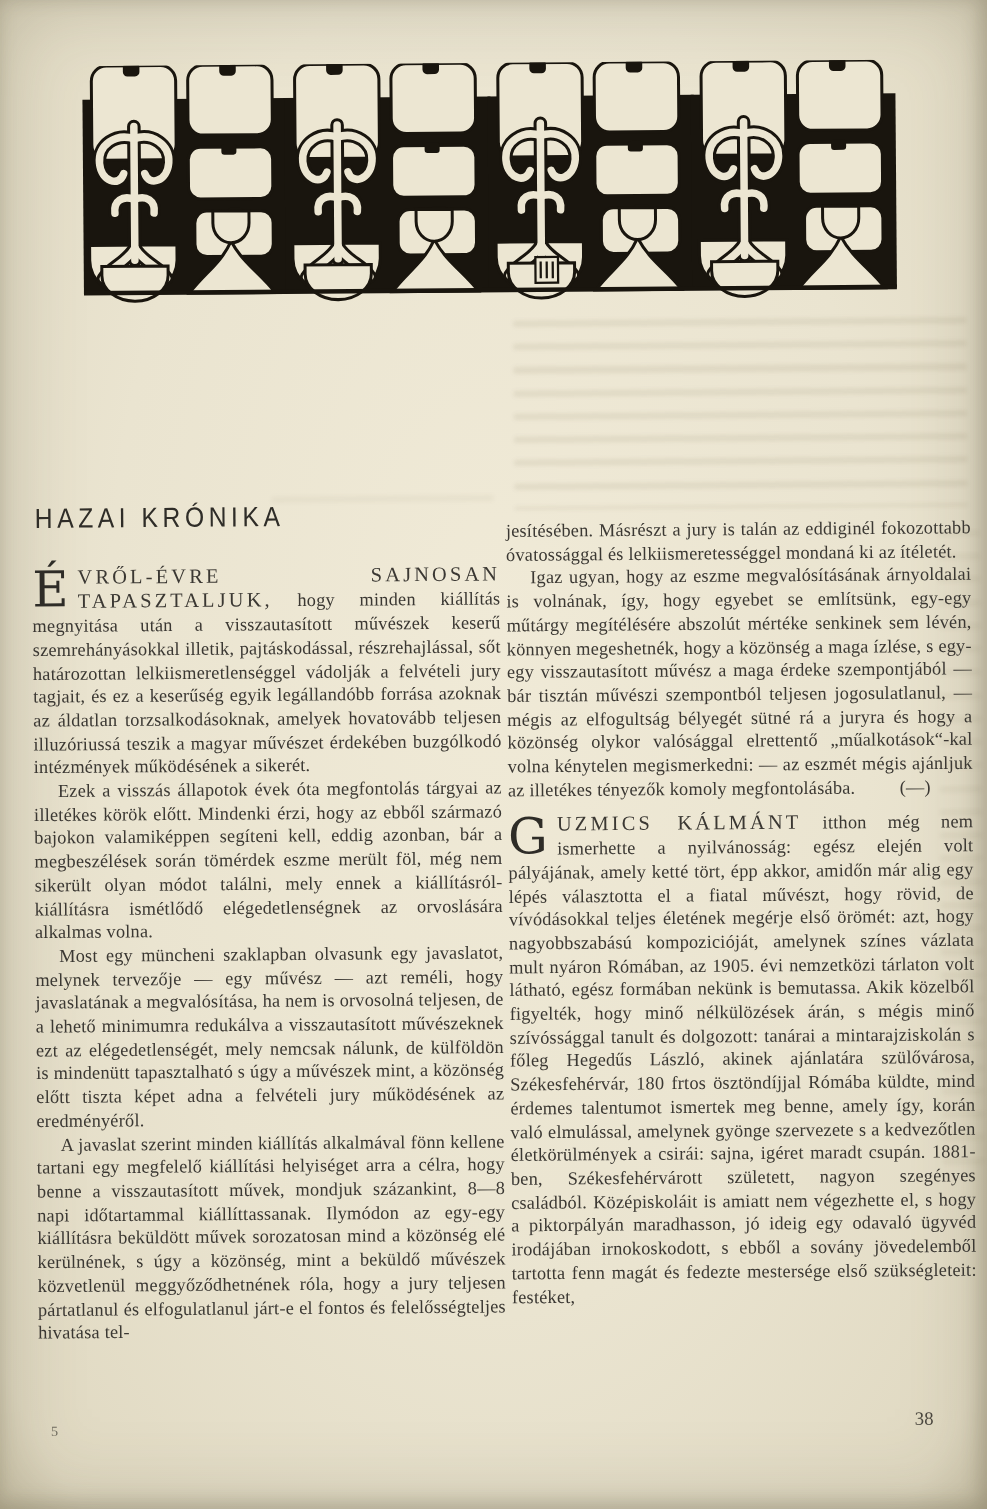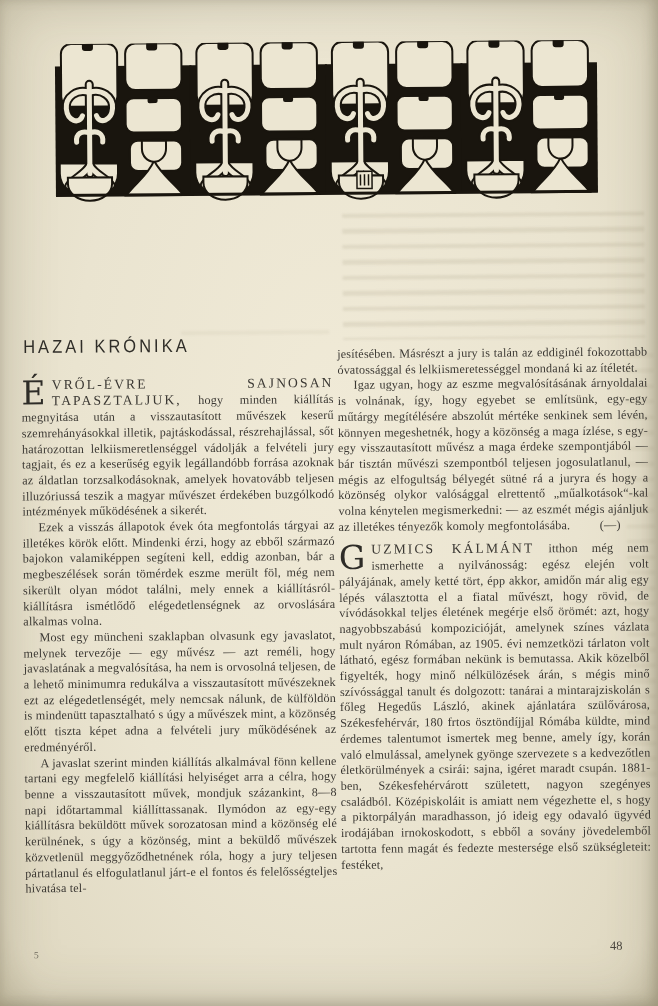--- a/index.html
+++ b/index.html
@@ -119,16 +119,16 @@
       <p class="ind">A javaslat szerint minden kiállítás alkalmával fönn kellene tartani egy megfelelő kiállítási helyiséget arra a célra, hogy benne a visszautasított művek, mondjuk százankint, 8—8 napi időtartammal kiállíttassanak. Ilymódon az egy-egy kiállításra beküldött művek sorozatosan mind a közönség elé kerülnének, s úgy a közönség, mint a beküldő művészek közvetlenül meggyőződhetnének róla, hogy a jury teljesen pártatlanul és elfogulatlanul járt-e el fontos és felelősségteljes hivatása tel-</p>
     </div>
 
     <div class="col col-right">
       <p>jesítésében. Másrészt a jury is talán az eddiginél fokozottabb óvatossággal és lelkiismeretességgel mondaná ki az ítéletét.</p>
       <p class="ind"><span>Igaz ugyan, hogy az eszme megvalósításának árnyoldalai is volnának, így, hogy egyebet se említsünk, egy-egy műtárgy megítélésére abszolút mértéke senkinek sem lévén, könnyen megeshetnék, hogy a közönség a maga ízlése, s egy-egy visszautasított művész a maga érdeke szempontjából — bár tisztán művészi szempontból teljesen jogosulatlanul, — mégis az elfogultság bélyegét sütné rá a juryra és hogy a közönség olykor valósággal elrettentő „műalkotások“-kal volna kénytelen megismerkedni: — az eszmét mégis ajánljuk az illetékes tényezők komoly megfontolásába.</span> <span class="pmark">(—)</span></p>
       <p class="article2"><span class="dropcap">G</span><span class="leadcaps">UZMICS KÁLMÁNT</span><span> itthon még nem ismerhette a nyilvánosság: egész elején volt pályájának, amely ketté tört, épp akkor, amidőn már alig egy lépés választotta el a fiatal művészt, hogy rövid, de vívódásokkal teljes életének megérje első örömét: azt, hogy nagyobbszabású kompozicióját, amelynek színes vázlata mult nyáron Rómában, az 1905. évi nemzetközi tárlaton volt látható, egész formában nekünk is bemutassa. Akik közelből figyelték, hogy minő nélkülözések árán, s mégis minő szívóssággal tanult és dolgozott: tanárai a mintarajziskolán s főleg Hegedűs László, akinek ajánlatára szülővárosa, Székesfehérvár, 180 frtos ösztöndíjjal Rómába küldte, mind érdemes talentumot ismertek meg benne, amely így, korán való elmulással, amelynek gyönge szervezete s a kedvezőtlen életkörülmények a csirái: sajna, igéret maradt csupán. 1881-ben, Székesfehérvárott született, nagyon szegényes családból. Középiskoláit is amiatt nem végezhette el, s hogy a piktorpályán maradhasson, jó ideig egy odavaló ügyvéd irodájában irnokoskodott, s ebből a sovány jövedelemből tartotta fenn magát és fedezte mestersége első szükségleteit: festéket,</span></p>
     </div>
 
     <div class="pagenum pagenum-left">5</div>
-    <div class="pagenum pagenum-right">48</div>
+    <div class="pagenum pagenum-right">38</div>
 
   </div>
 </div>
 
 </body></html>

